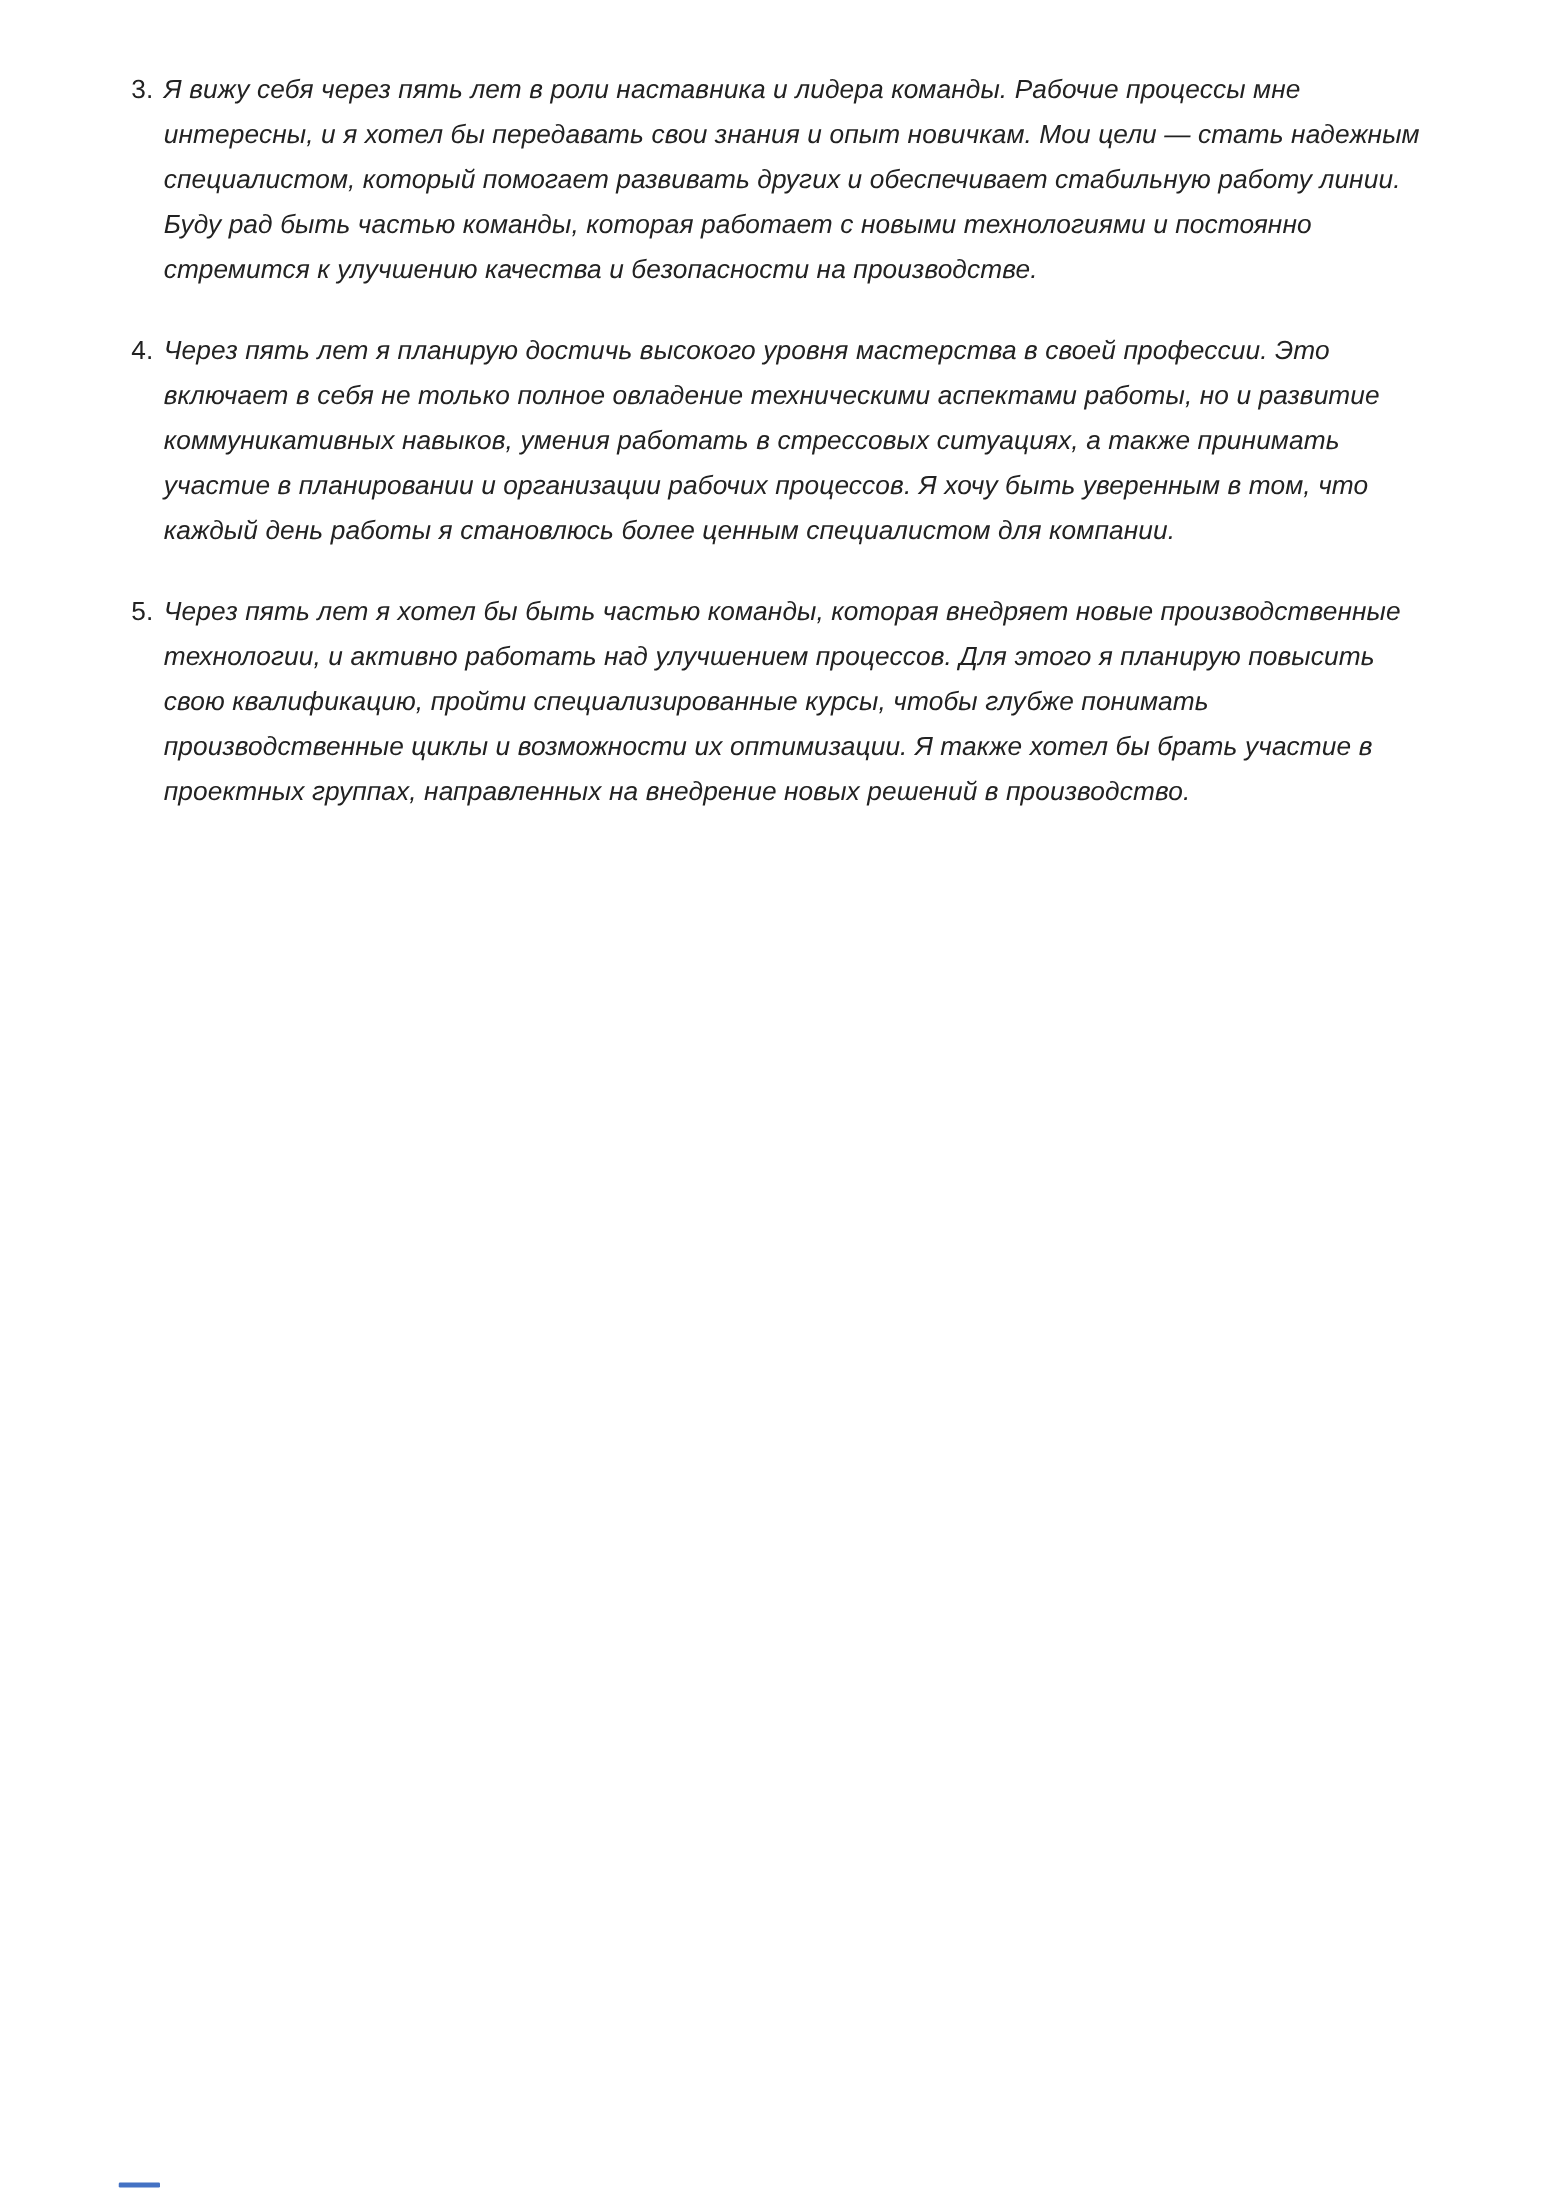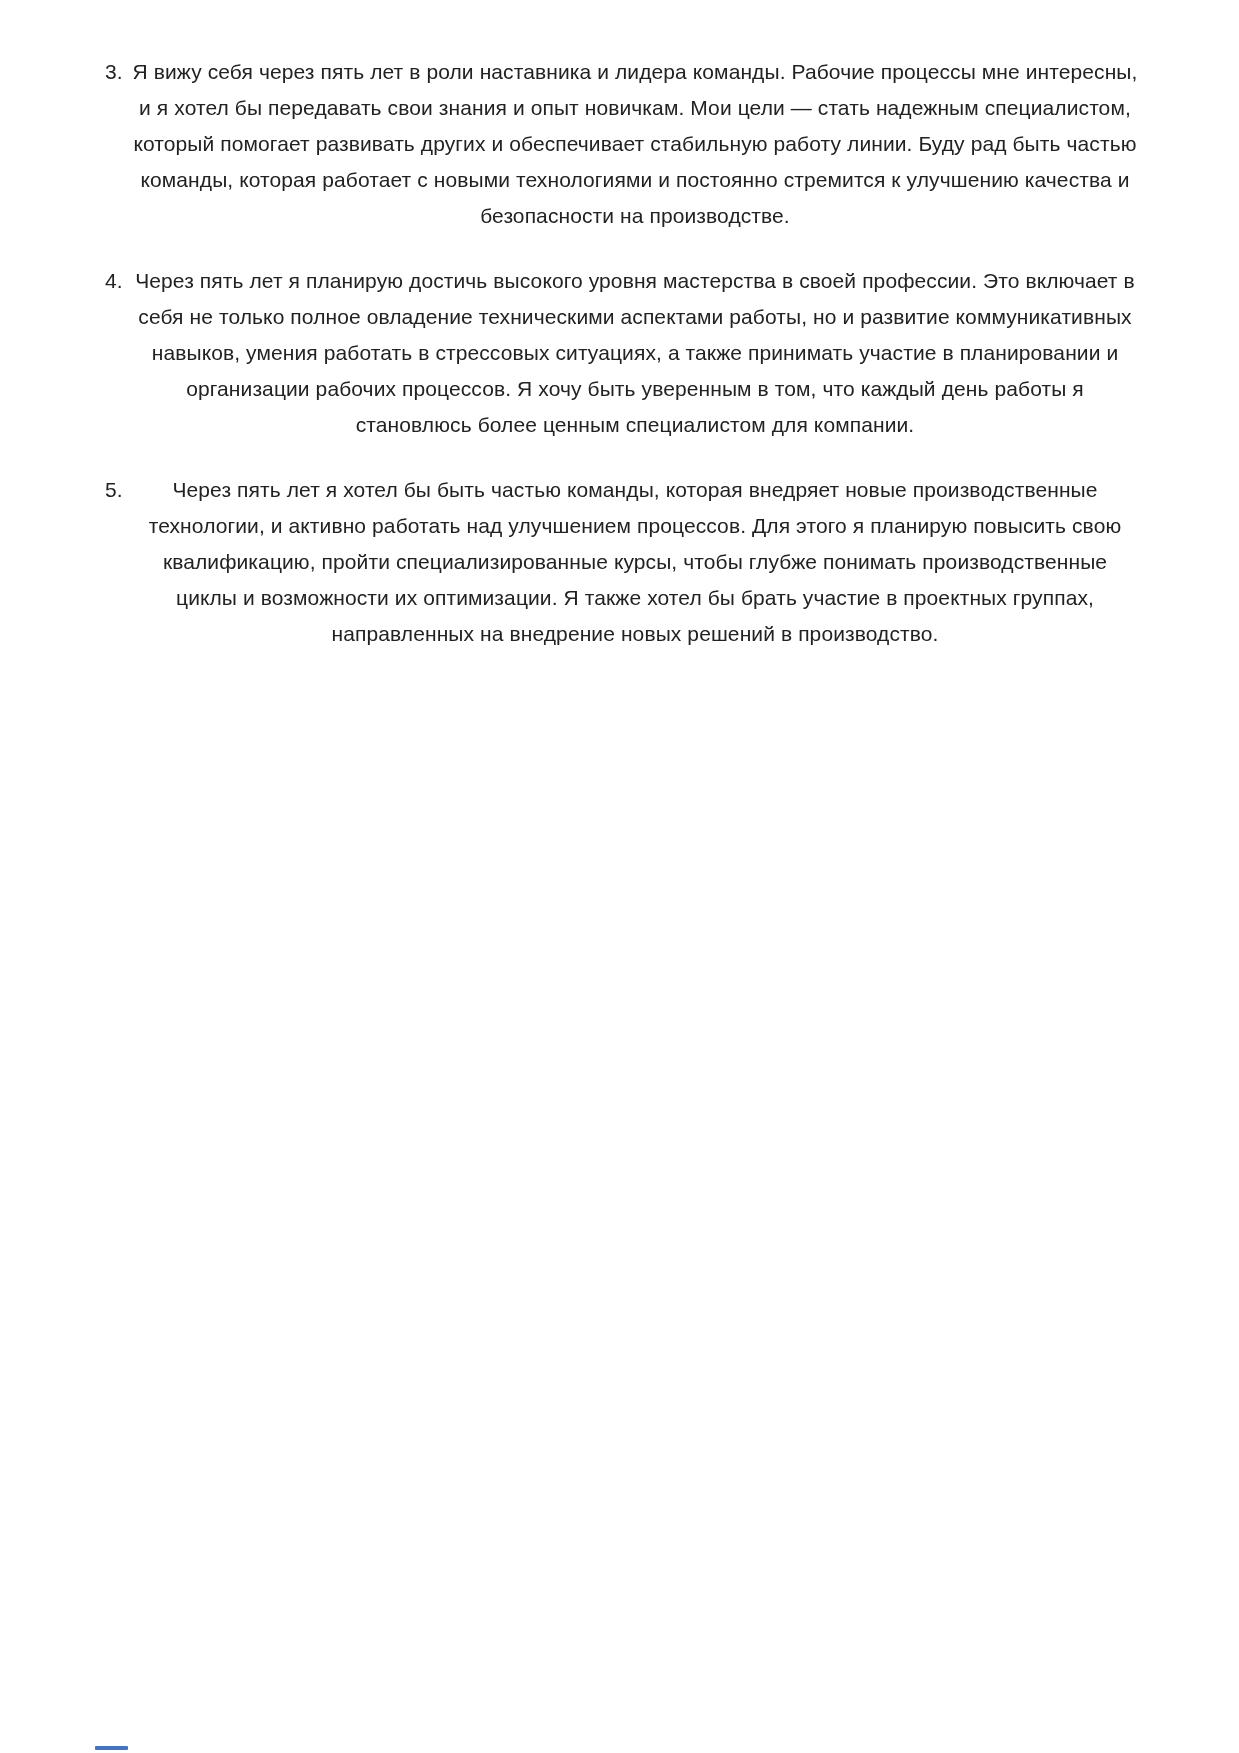--- a/index.html
+++ b/index.html
@@ -31,21 +31,22 @@
     letter-spacing: 0.1px;
   }
   .item-number {
     flex: 0 0 26px;
     white-space: nowrap;
   }
   .item-text {
     margin: 0;
     flex: 1 1 auto;
     max-width: 1008px;
-    text-align: center;
+    text-align: left;
+    font-style: italic;
   }
   .page-bottom-accent-line {
     position: absolute;
     left: 95px;
     top: 1746px;
     width: 33px;
     height: 4px;
     border-radius: 1px;
   }
 </style>

